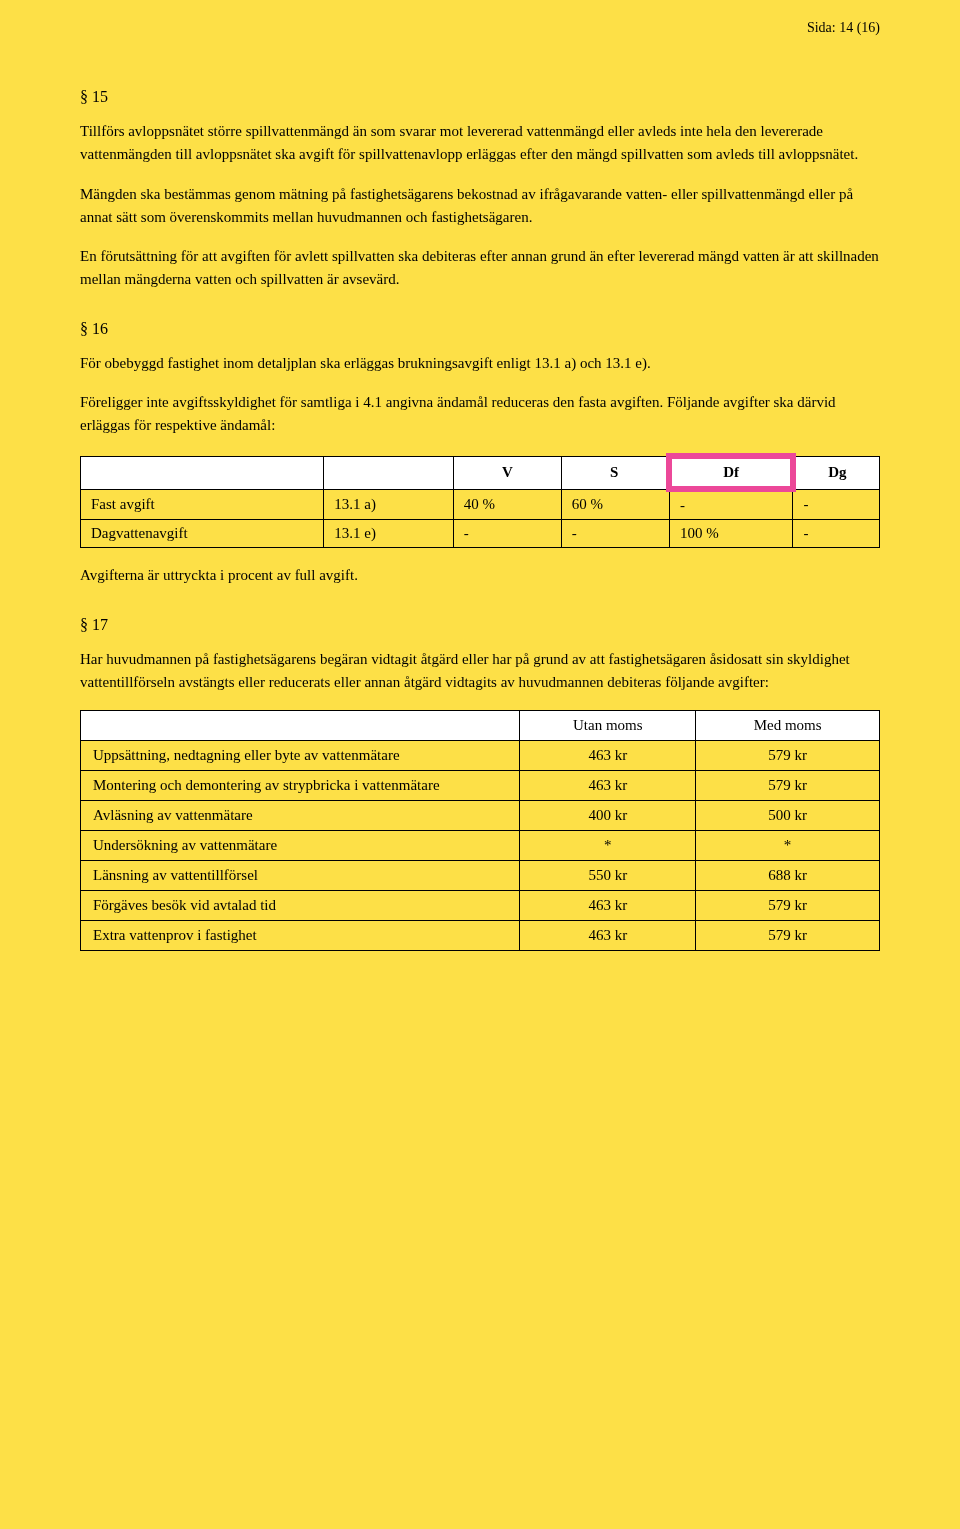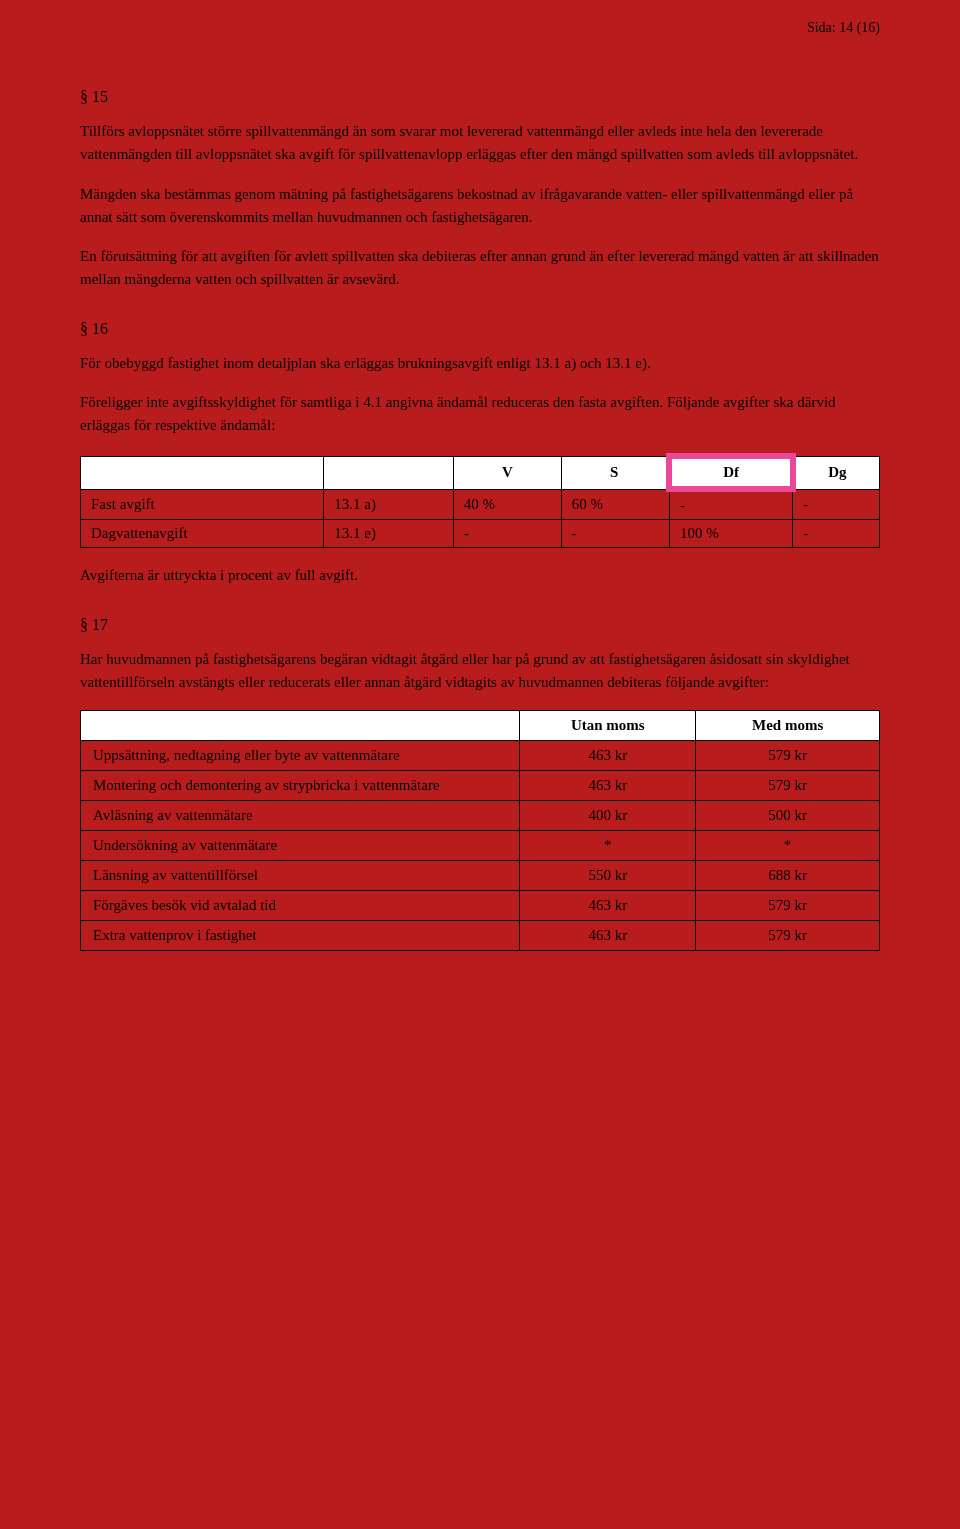--- a/index.html
+++ b/index.html
@@ -13,21 +13,21 @@
       font-family: "Times New Roman", Times, serif;
       font-size: 15px;
       color: #000000;
       width: 960px;
       min-height: 1529px;
     }
 
     .page {
       width: 960px;
       min-height: 1529px;
-      background: #b91c1c;
+      background: #fde047;
       padding: 60px 80px 96px 80px;
       position: relative;
     }
 
     .page-number {
       position: absolute;
       top: 20px;
       right: 80px;
       font-size: 14px;
       color: #000;
@@ -88,21 +88,21 @@
     }
 
     .charges-table th,
     .charges-table td {
       border: 1px solid #000;
       padding: 6px 12px;
     }
 
     .charges-table thead th {
       background: #ffffff;
-      font-weight: bold;
+      font-weight: normal;
       text-align: center;
     }
 
     .charges-table td.item-col {
       text-align: left;
     }
 
     .charges-table td.amount-col {
       text-align: center;
       white-space: nowrap;

